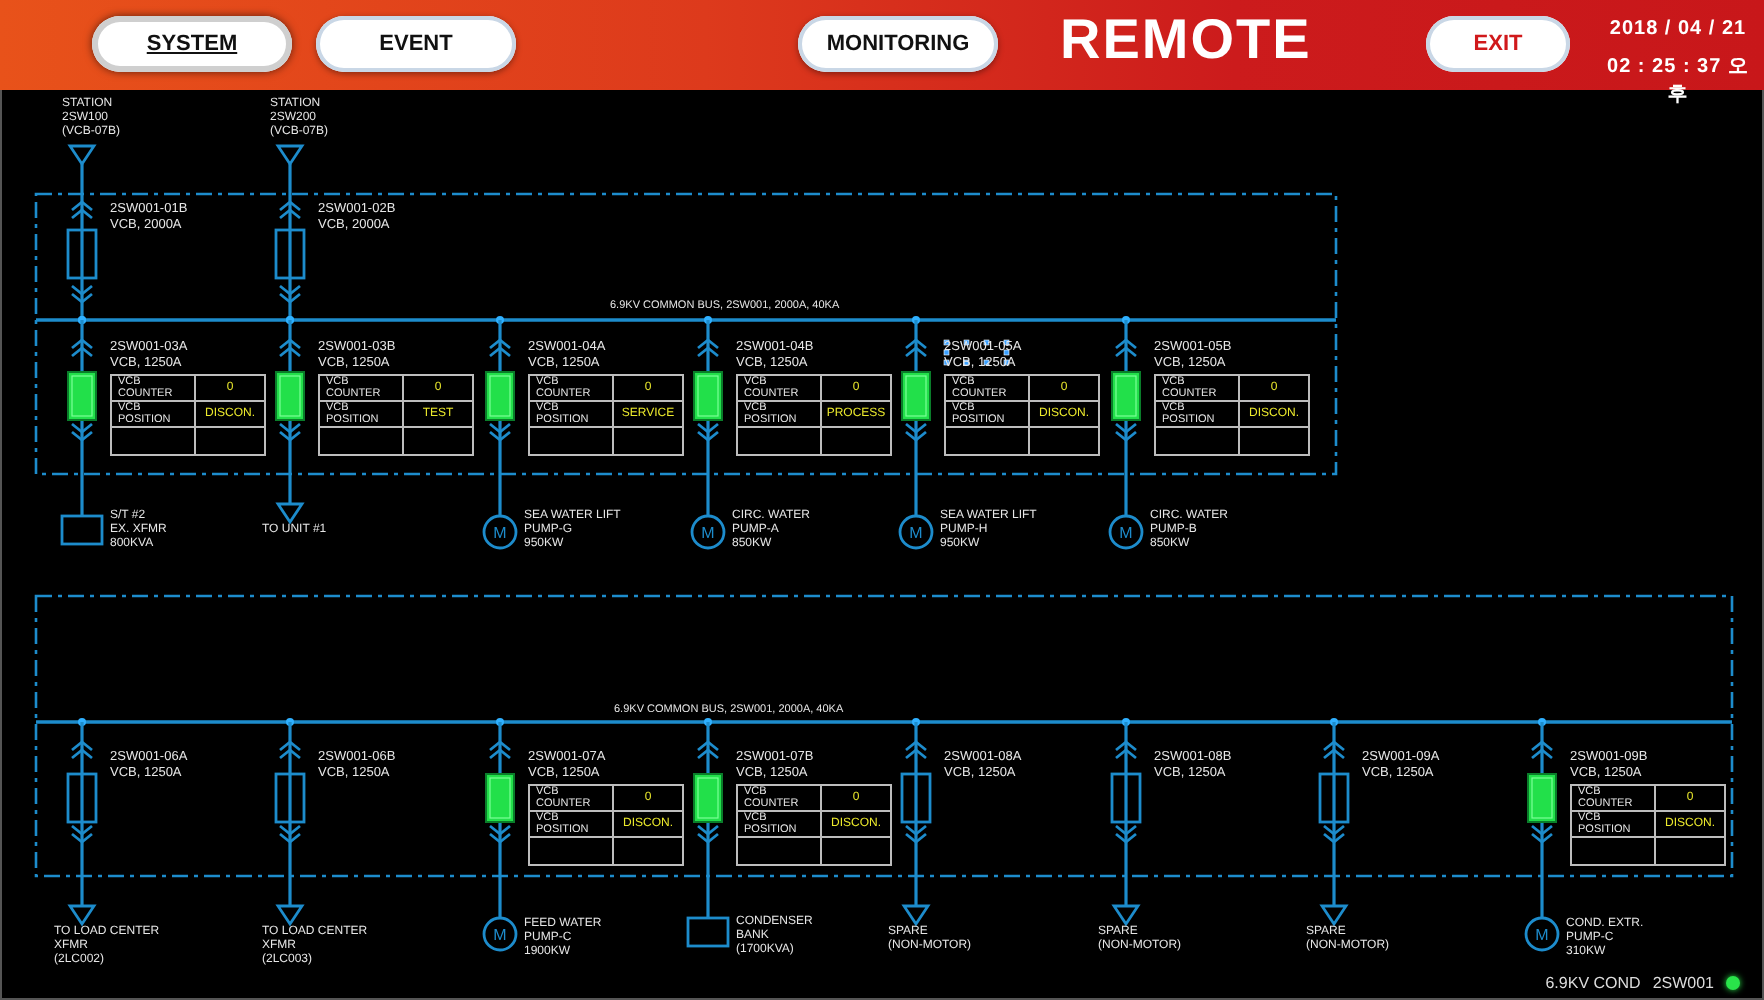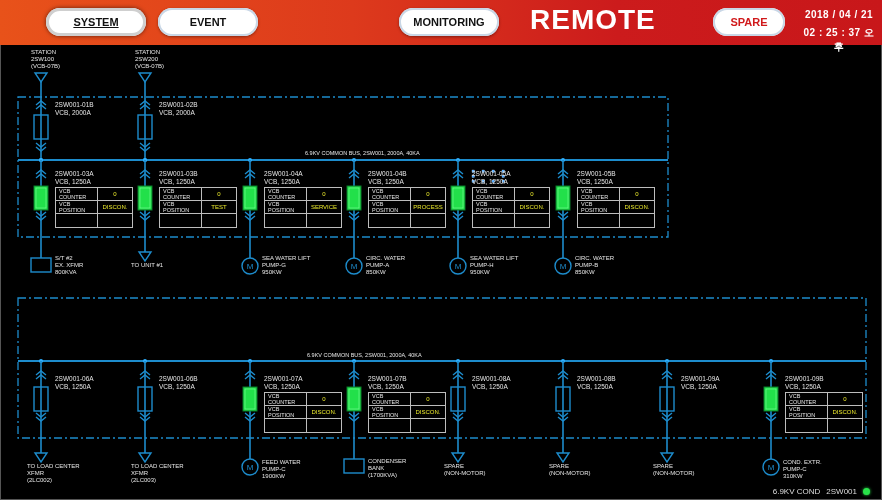--- a/index.html
+++ b/index.html
@@ -53,21 +53,21 @@
 </head>
 <body>
 
 <div class="frame"></div>
 
 <div class="topbar">
   <div class="nav-btn active" style="left:46px">SYSTEM</div>
   <div class="nav-btn" style="left:158px">EVENT</div>
   <div class="nav-btn" style="left:399px">MONITORING</div>
   <div class="title">REMOTE</div>
-  <div class="exit-btn">SPARE</div>
+  <div class="exit-btn">EXIT</div>
   <div class="date">2018 / 04 / 21</div>
   <div class="time">02 : 25 : 37 오후</div>
 </div>
 
 <svg class="diagram" id="diagram" width="882" height="500">
     <rect x="18" y="97" width="650" height="140" fill="none" stroke="#1d8ccc" stroke-width="1.3" stroke-dasharray="8 3 2 3"></rect>
     <line x1="18" y1="160" x2="668" y2="160" stroke="#1d8ccc" stroke-width="1.8"></line>
     <path d="M35 73 L47 73 L41 82 Z" fill="none" stroke="#1d8ccc" stroke-width="1.4"></path>
     <line x1="41" y1="82" x2="41" y2="160" stroke="#1d8ccc" stroke-width="1.6"></line>
     <path d="M36 105 L41 101 L46 105 M36 109 L41 105 L46 109" stroke="#1d8ccc" stroke-width="1.4" fill="none"></path>

